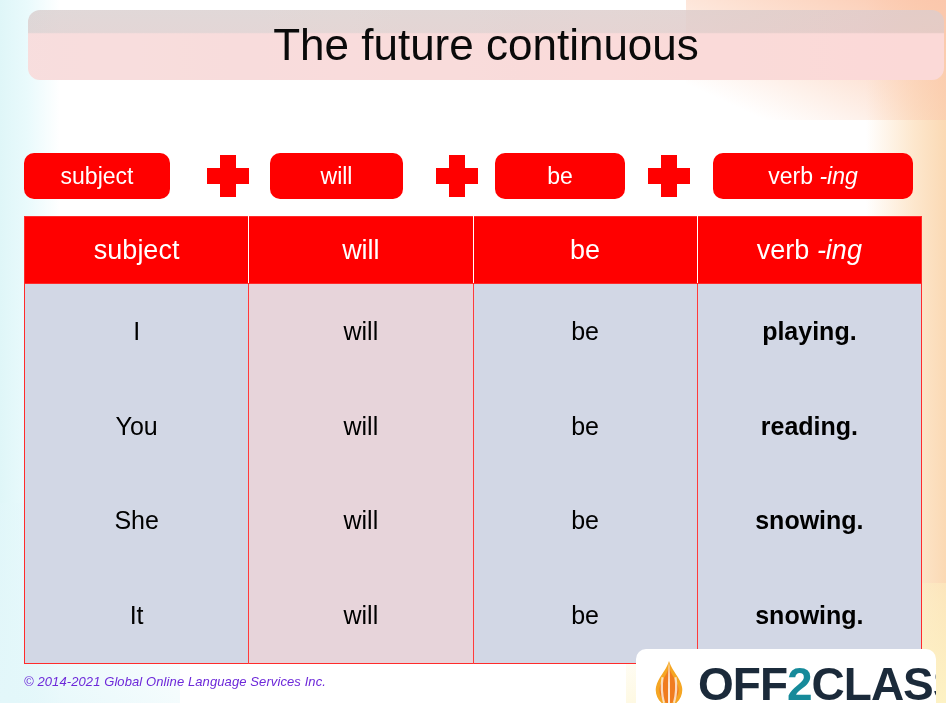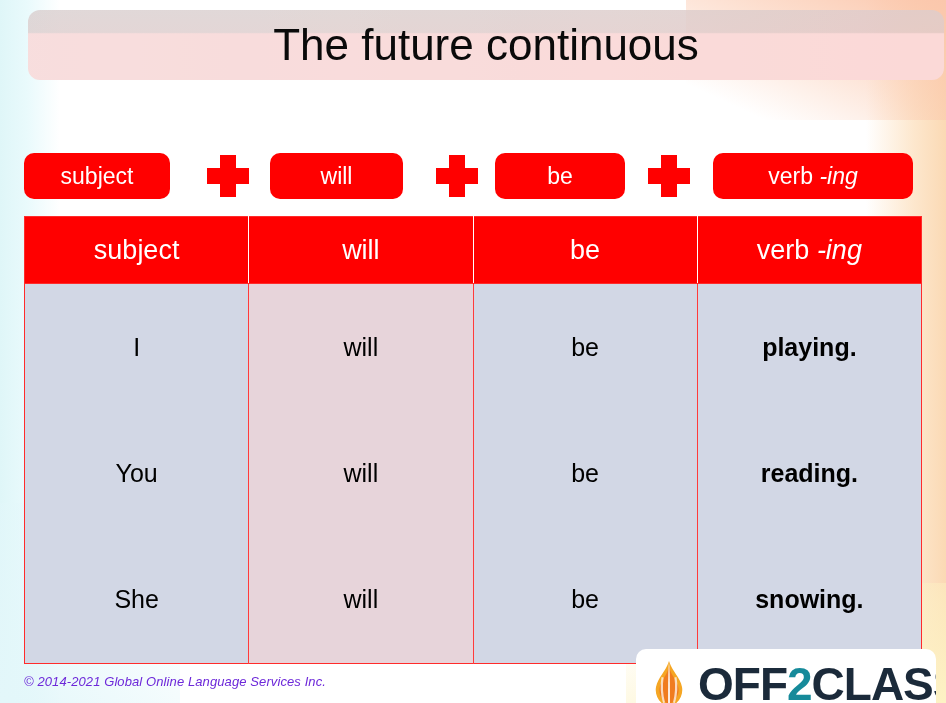--- a/index.html
+++ b/index.html
@@ -308,20 +308,26 @@
           <td class="col-1">will</td>
           <td class="col-2">be</td>
           <td class="col-3">reading.</td>
         </tr>
         <tr>
           <td class="col-0">She</td>
           <td class="col-1">will</td>
           <td class="col-2">be</td>
           <td class="col-3">snowing.</td>
         </tr>
+        <tr>
+          <td class="col-0">It</td>
+          <td class="col-1">will</td>
+          <td class="col-2">be</td>
+          <td class="col-3">snowing.</td>
+        </tr>
       </tbody>
   </table>
 
   <div id="footer-copyright">© 2014-2021 Global Online Language Services Inc.</div>
 
   <div id="brand-logo">
     <svg class="flame" viewBox="0 0 46 50">
       <path d="M23 2 C19 14 12 18 10 28 C8.5 36 13 45 23 48 C33 45 37.5 36 36 28 C34 18 27 14 23 2 Z" fill="#f5a623"></path>
       <path d="M23 8 C20 18 15 21 13.6 29 C12.5 35.5 16.5 42.5 23 45 C29.5 42.5 33.5 35.5 32.4 29 C31 21 26 18 23 8 Z" fill="#f07c1f"></path>
       <path d="M23 2 C22 14 22 26 22 48 L24 48 C24 26 24 14 23 2 Z" fill="#ffffff" opacity=".85"></path>

